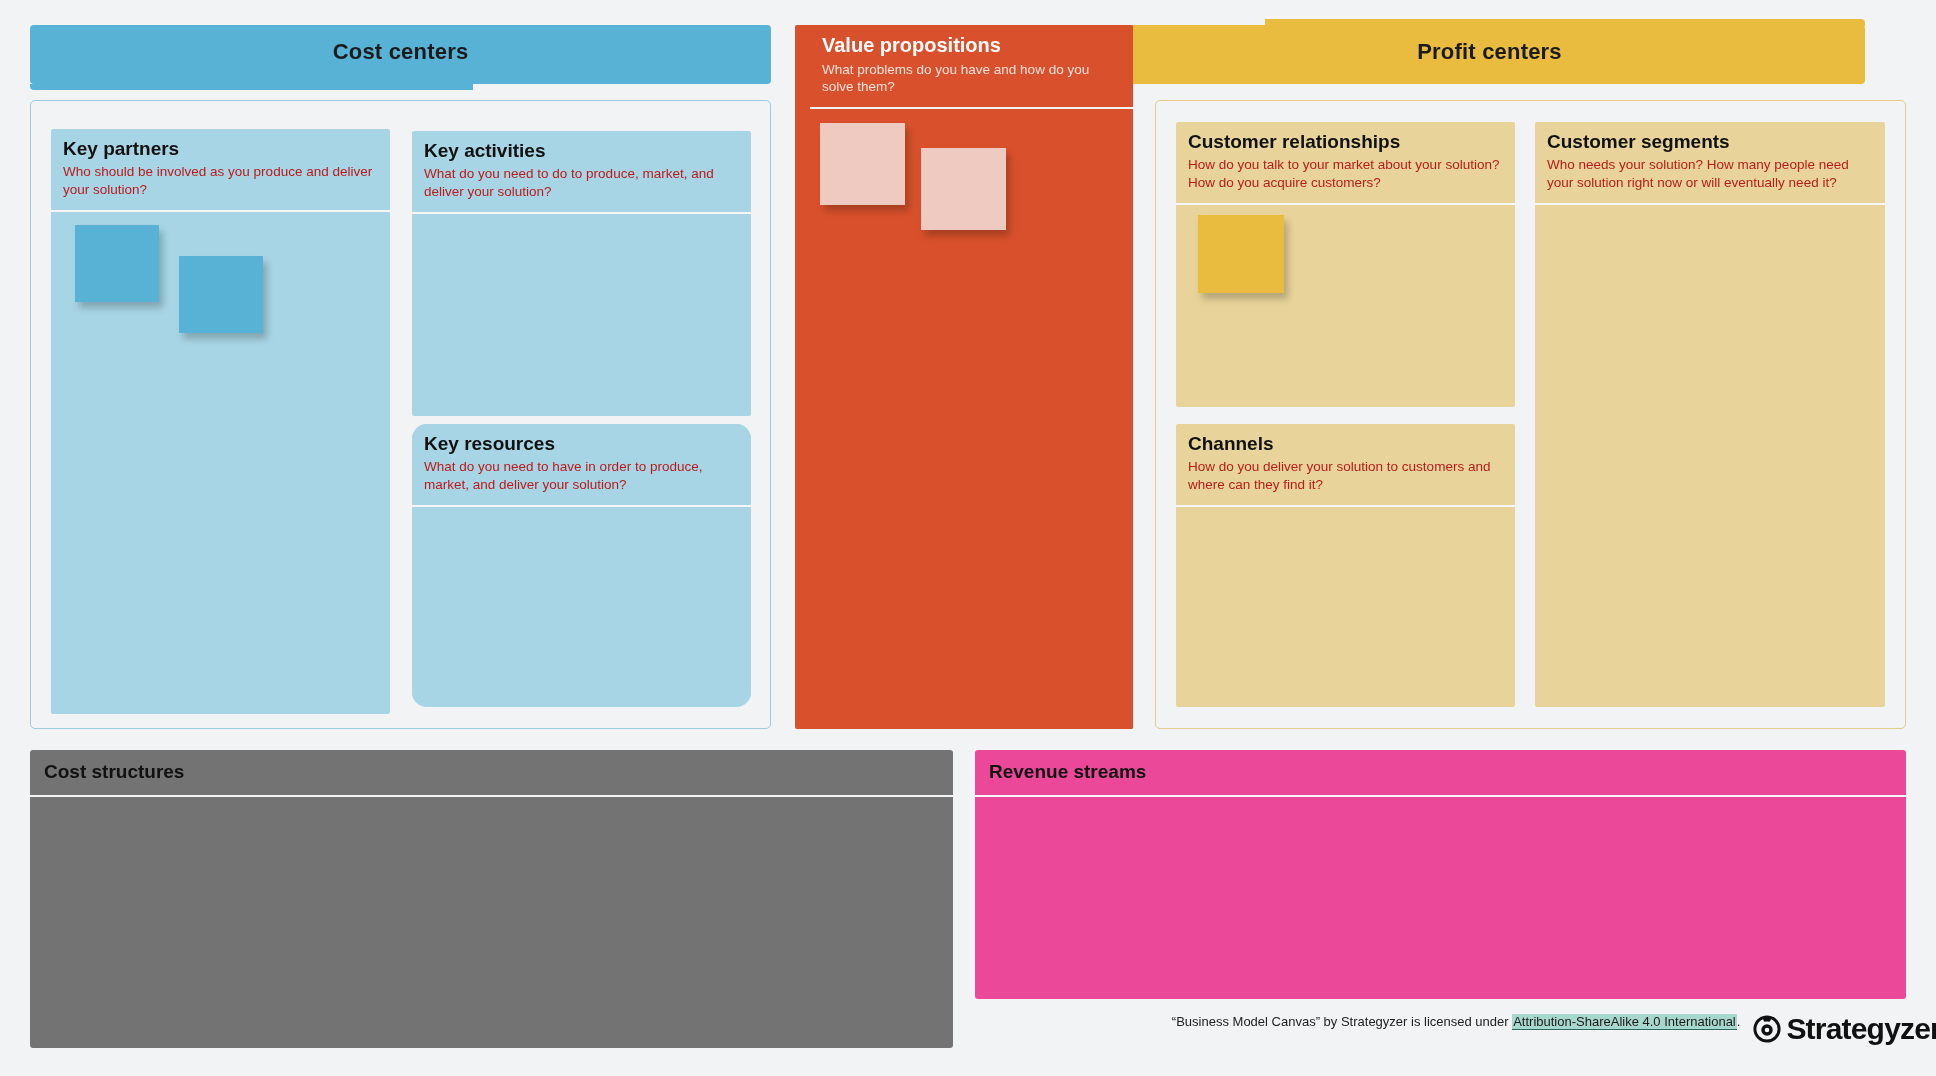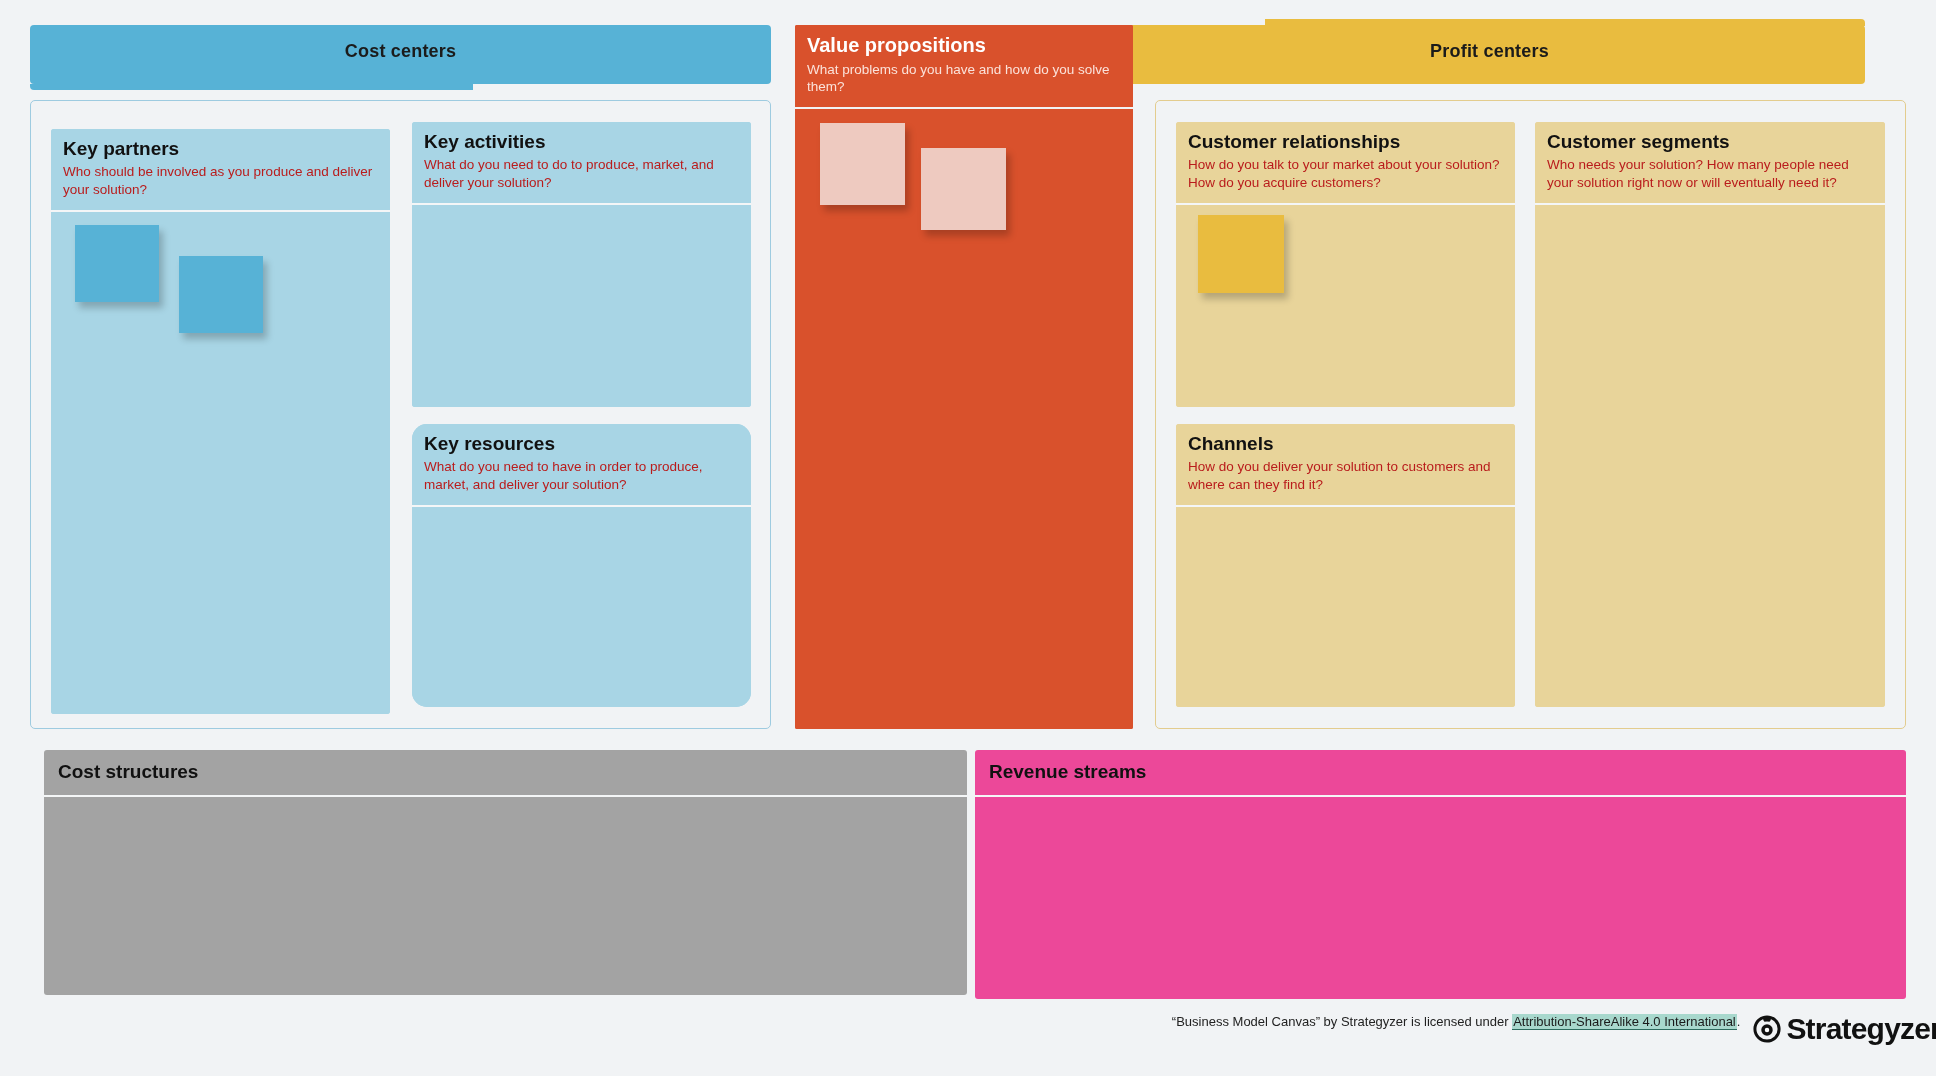--- a/index.html
+++ b/index.html
@@ -18,21 +18,21 @@
     background: #f1f3f5;
   }
 
   
   .banner {
     position: absolute;
     display: flex;
     align-items: center;
     justify-content: center;
     border-radius: 4px;
-    font-size: 18px;
+    font-size: 22px;
     font-weight: bold;
     color: #1b1b1b;
     letter-spacing: .2px;
   }
   .banner-cost {
     left: 30px; top: 25px; width: 741px; height: 59px;
     background: #57b2d6;
     padding-bottom: 6px;
   }
   .banner-cost::after {
@@ -93,27 +93,27 @@
 
   .blue  { background: #a8d5e5; }
   .blue .block-head  { background: #a8d5e5; }
   .blue .block-body  { background: #a8d5e5; }
   .gold  { background: #e8d49a; }
   .gold .block-head  { background: #e8d49a; }
   .gold .block-body  { background: #e8d49a; }
 
   
   .b-keypartners { left: 51px;  top: 129px; width: 339px; height: 585px; }
-  .b-keyactivities { left: 412px; top: 122px; width: 339px; height: 285px; }
+  .b-keyactivities { left: 412px; top: 131px; width: 339px; height: 285px; }
   .b-keyresources  { left: 412px; top: 424px; width: 339px; height: 283px; border-radius: 15px; }
 
   
   .b-valueprop {
     left: 795px; top: 25px; width: 338px; height: 704px;
-    background: #d9512c; border-radius: 2px;
+    background: #d9512c; border-radius: 2px; padding-left: 15px;
   }
   .b-valueprop .block-head { background: #d9512c; border-bottom: 2px solid #f1f3f5; }
   .b-valueprop .block-title { color: #ffffff; font-size: 20px; }
   .b-valueprop .block-sub   { color: #fbe2da; }
   .b-valueprop .block-body  { background: #d9512c; }
 
   
   .b-custrel  { left: 1176px; top: 122px; width: 339px; height: 285px; }
   .b-channels { left: 1176px; top: 424px; width: 339px; height: 283px; }
   .b-custseg  { left: 1535px; top: 122px; width: 350px; height: 585px; }
@@ -125,21 +125,21 @@
     overflow: hidden;
     display: flex;
     flex-direction: column;
   }
   .strip-head {
     padding: 11px 14px 12px 14px;
     border-bottom: 2px solid #f4f6f7;
   }
   .strip-title { font-size: 19px; font-weight: bold; color: #111; }
   .strip-body { flex: 1 1 auto; }
-  .s-cost    { left: 30px;  top: 750px; width: 923px; height: 245px; background: #a3a3a3; margin-left: 14px; }
+  .s-cost    { left: 30px;  top: 750px; width: 923px; height: 298px; background: #737373; }
   .s-revenue { left: 975px; top: 750px; width: 931px; height: 249px; background: #ec4899; }
 
   
   .note {
     position: absolute;
     box-shadow: 4px 6px 7px rgba(0,0,0,0.22);
   }
   .note-blue { background: #57b2d6; }
   .note-pink { background: #eecac0; }
   .note-gold { background: #e9bc3f; }

